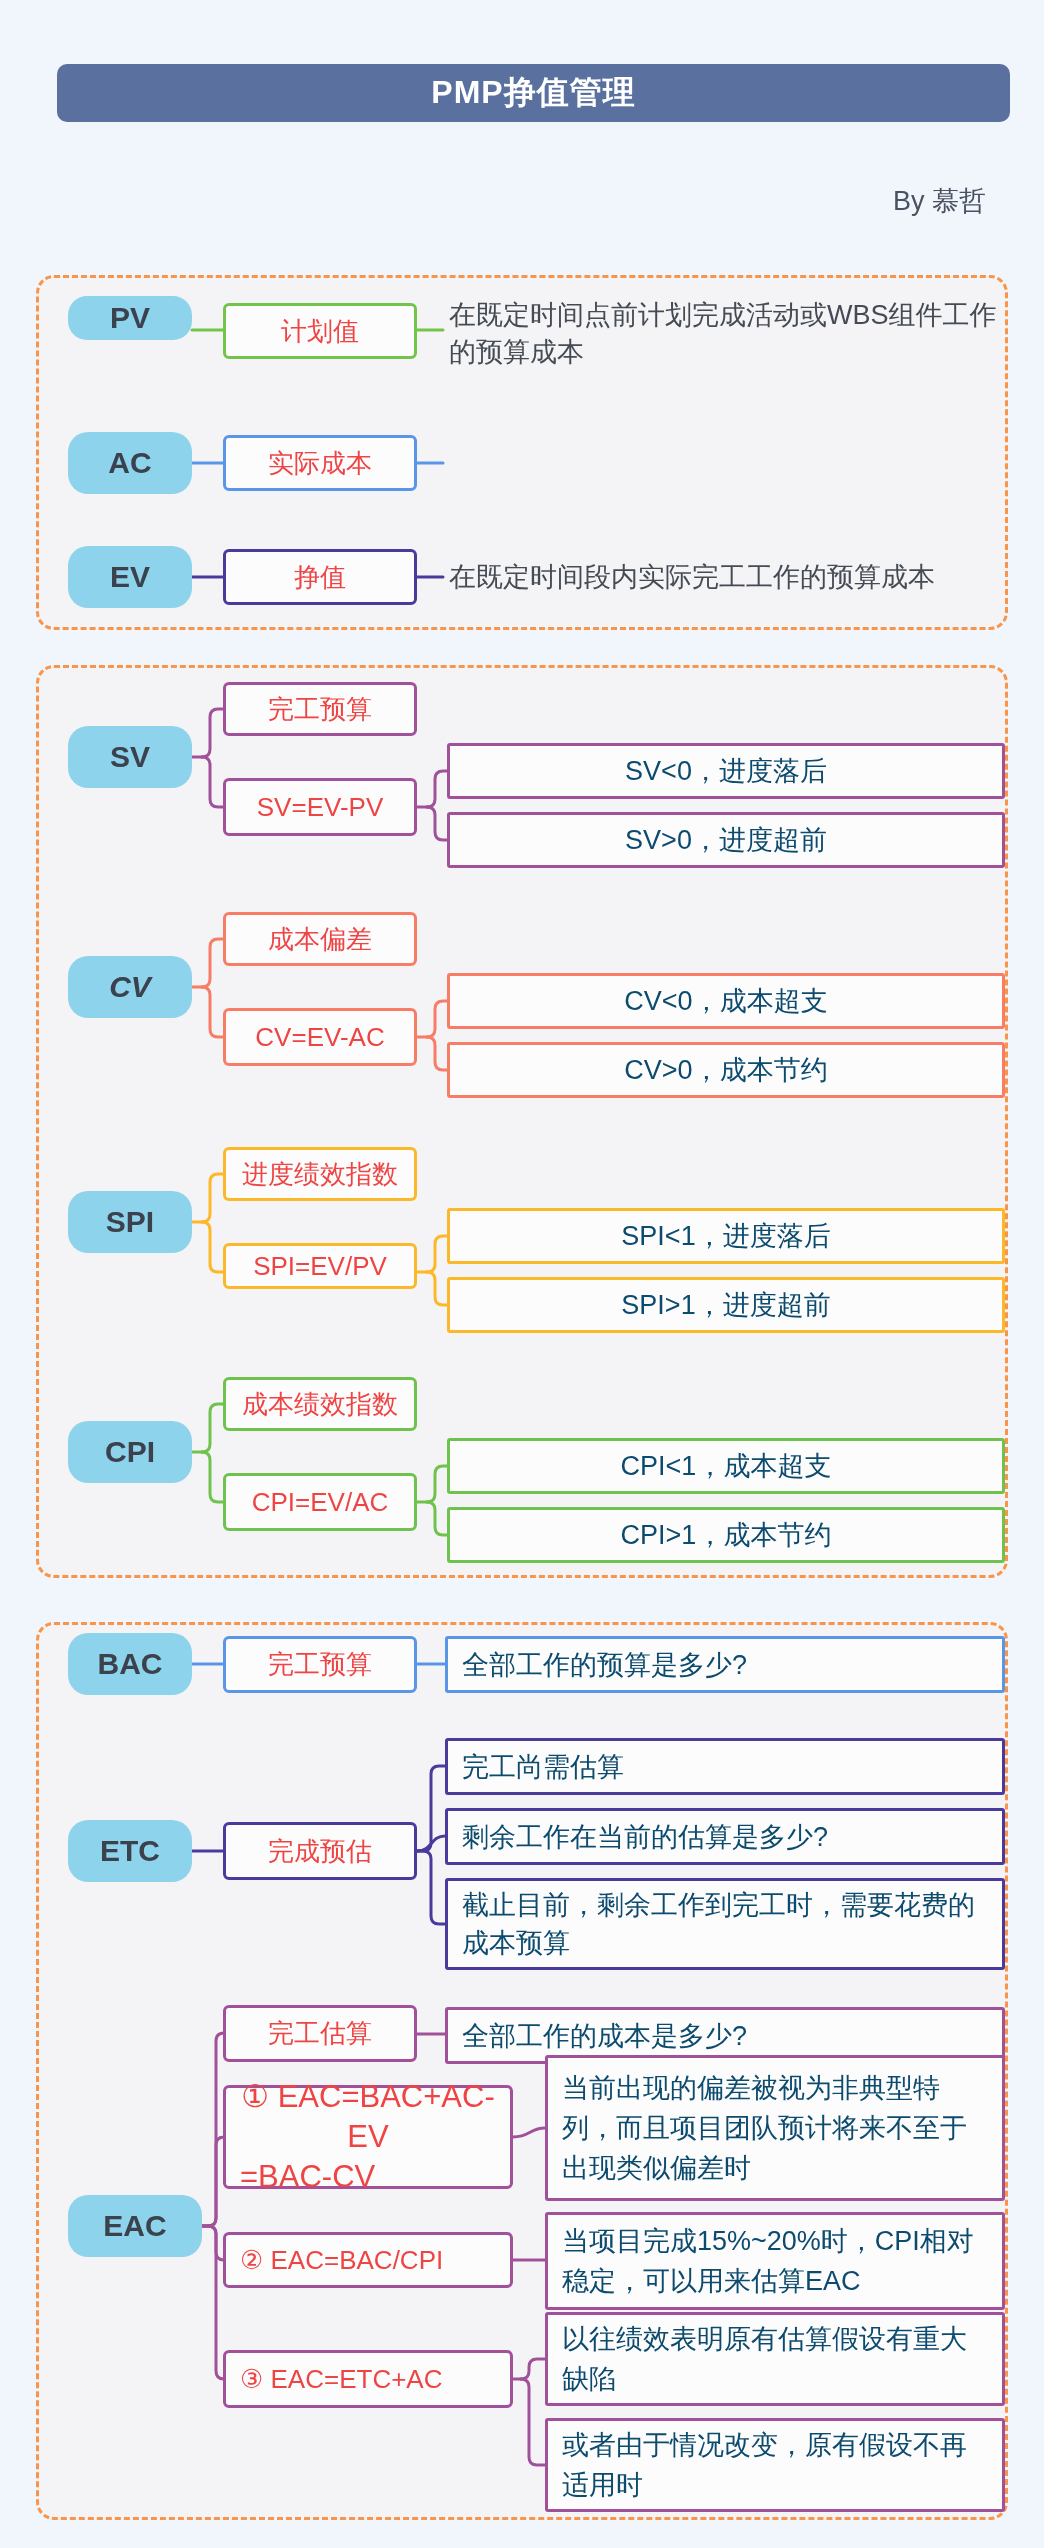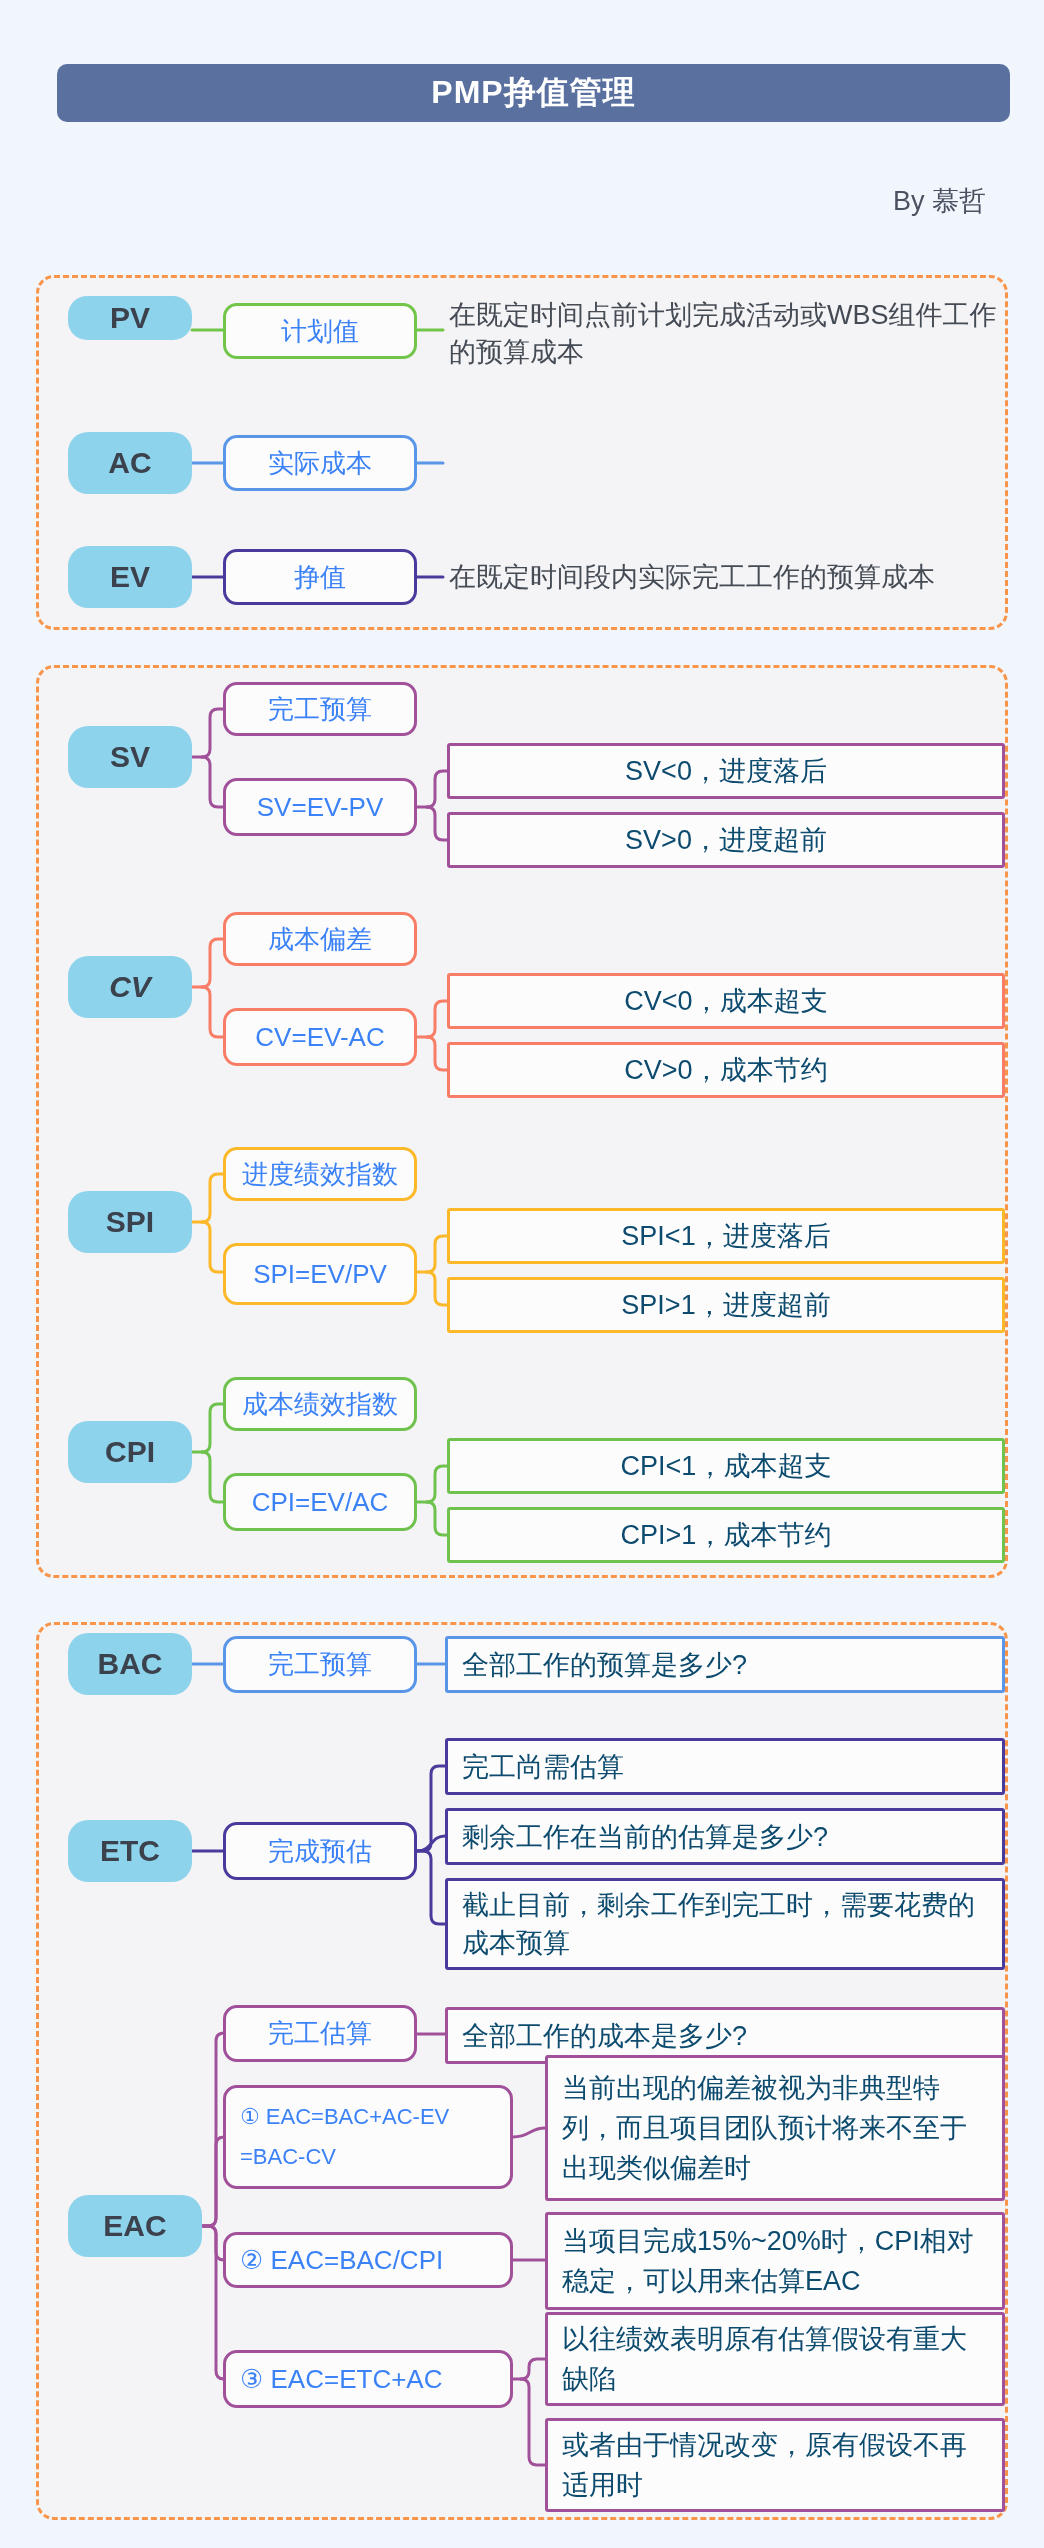--- a/index.html
+++ b/index.html
@@ -24,37 +24,37 @@
     border:3px dashed #f8954a;border-radius:18px;
     background:#f4f4f6;box-sizing:border-box;
   }
   .node{
     position:absolute;background:#8ed3ec;border-radius:20px;
     display:flex;align-items:center;justify-content:center;
     font-size:30px;font-weight:bold;color:#3b424e;
   }
   .box{
     position:absolute;background:#fcfcfd;border:3px solid #888;
-    border-radius:14px;box-sizing:border-box;
-    display:flex;align-items:center;justify-content:center;
-    font-size:26px;color:#3b82f6;text-align:center;
+    border-radius:6px;box-sizing:border-box;
+    display:flex;align-items:center;justify-content:center;
+    font-size:26px;color:#ef4444;text-align:center;
   }
   .wide{
     position:absolute;background:#fcfcfd;border:3px solid #888;
     border-radius:3px;box-sizing:border-box;
     display:flex;align-items:center;justify-content:center;
     font-size:27px;color:#0c4a6e;line-height:38px;
   }
   .ta-l{justify-content:flex-start;text-align:left;padding:4px 14px;}
   .desc{
     position:absolute;font-size:27px;color:#454b54;line-height:37px;
   }
   .formula2{
     flex-direction:column;align-items:flex-start;justify-content:center;
-    padding:4px 14px;line-height:40px;font-size:22px;
+    padding:4px 14px;line-height:40px;font-size:31px;
   }
   
   .c-green{border-color:#72c548}
   .c-blue{border-color:#5a96e8}
   .c-indigo{border-color:#4a3a9c}
   .c-plum{border-color:#a1509a}
   .c-salmon{border-color:#f87d66}
   .c-amber{border-color:#fbb829}
   .c-green2{border-color:#6fc24d}
   
@@ -158,21 +158,21 @@
   <div class="wide c-plum" style="left:447px;top:812px;width:558px;height:56px;">SV&gt;0，进度超前</div>
 
   <div class="box c-salmon" style="left:223px;top:912px;width:194px;height:54px;">成本偏差</div>
   <div class="node" style="left:68px;top:956px;width:124px;height:62px;font-style:italic;">CV</div>
   <div class="box c-salmon" style="left:223px;top:1008px;width:194px;height:58px;">CV=EV-AC</div>
   <div class="wide c-salmon" style="left:447px;top:973px;width:558px;height:56px;">CV&lt;0，成本超支</div>
   <div class="wide c-salmon" style="left:447px;top:1042px;width:558px;height:56px;">CV&gt;0，成本节约</div>
 
   <div class="box c-amber" style="left:223px;top:1147px;width:194px;height:54px;">进度绩效指数</div>
   <div class="node" style="left:68px;top:1191px;width:124px;height:62px;">SPI</div>
-  <div class="box c-amber" style="left:223px;top:1243px;width:194px;height:62px;">SPI=EV/PV</div>
+  <div class="box c-amber" style="left:223px;top:1243px;width:194px;height:46px;">SPI=EV/PV</div>
   <div class="wide c-amber" style="left:447px;top:1208px;width:558px;height:56px;">SPI&lt;1，进度落后</div>
   <div class="wide c-amber" style="left:447px;top:1277px;width:558px;height:56px;">SPI&gt;1，进度超前</div>
 
   <div class="box c-green2" style="left:223px;top:1377px;width:194px;height:54px;">成本绩效指数</div>
   <div class="node" style="left:68px;top:1421px;width:124px;height:62px;">CPI</div>
   <div class="box c-green2" style="left:223px;top:1473px;width:194px;height:58px;">CPI=EV/AC</div>
   <div class="wide c-green2" style="left:447px;top:1438px;width:558px;height:56px;">CPI&lt;1，成本超支</div>
   <div class="wide c-green2" style="left:447px;top:1507px;width:558px;height:56px;">CPI&gt;1，成本节约</div>
 
   <div class="node" style="left:68px;top:1633px;width:124px;height:62px;">BAC</div>

